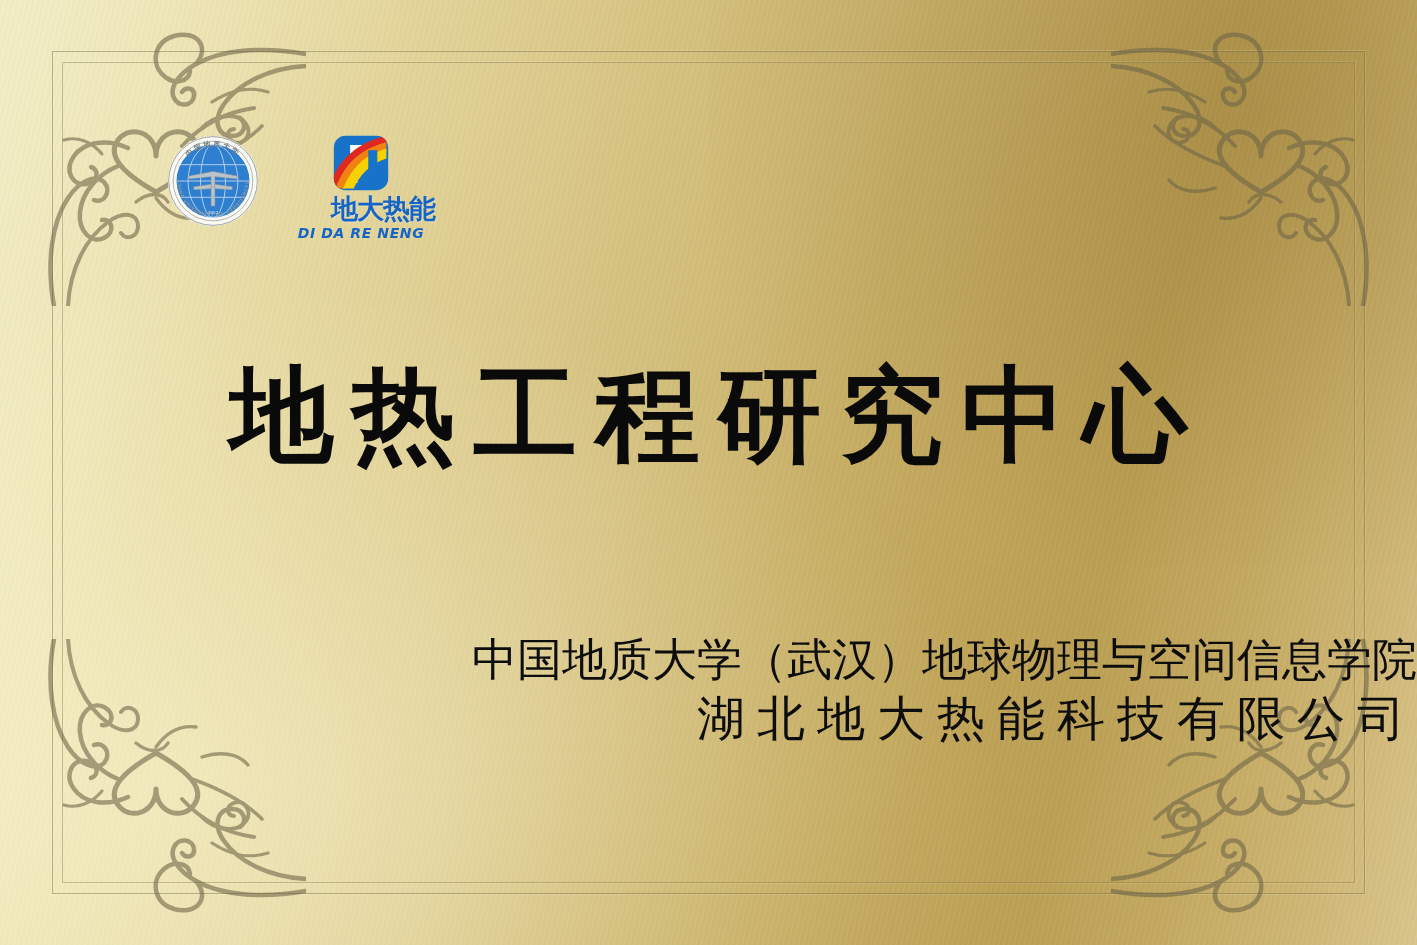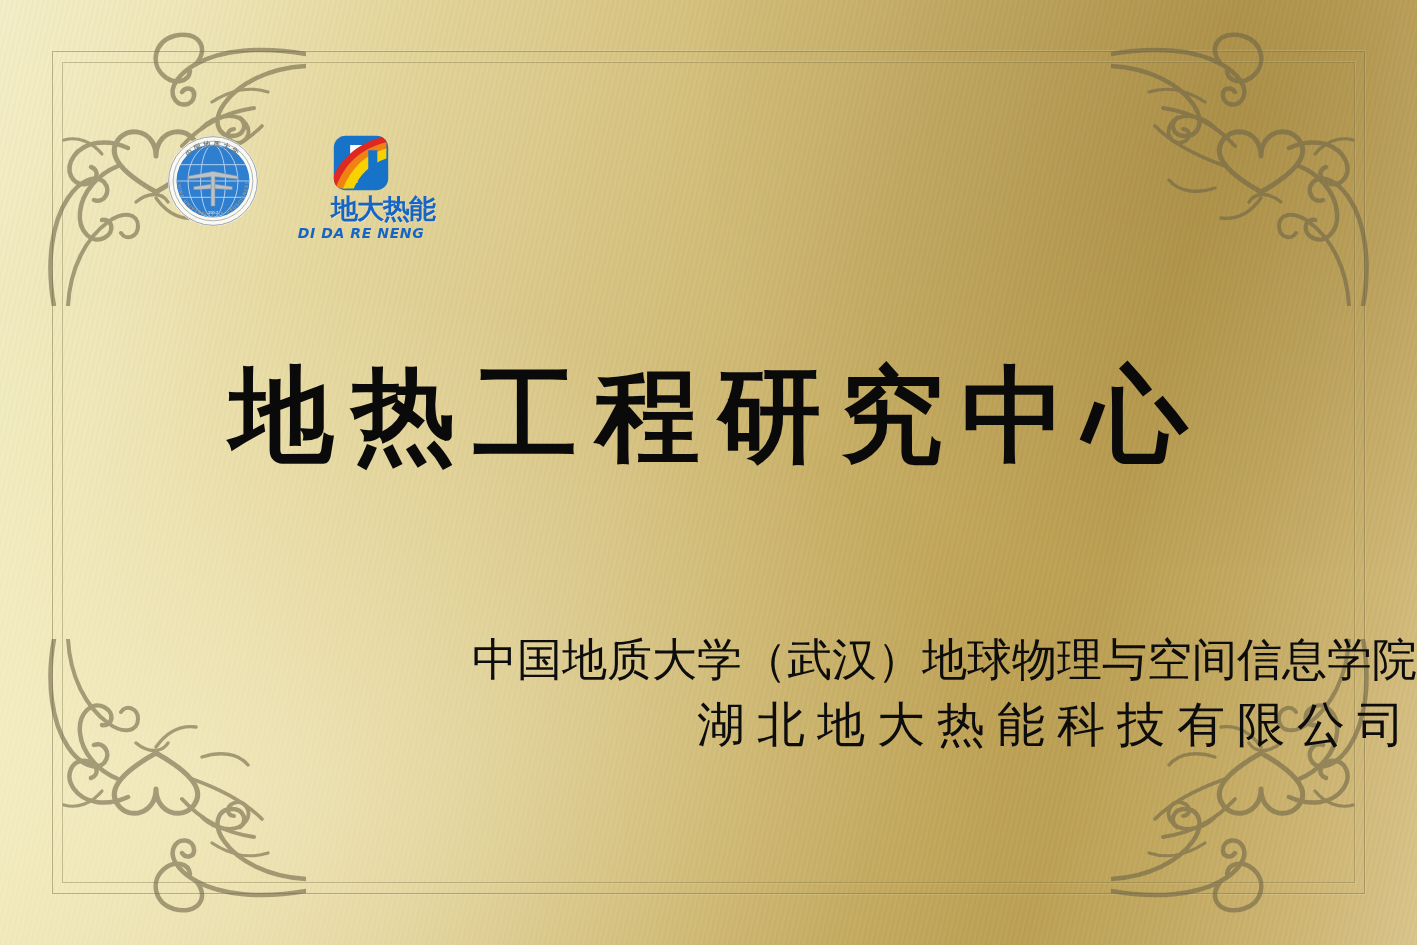--- a/index.html
+++ b/index.html
@@ -177,21 +177,21 @@
     letter-spacing: 0px;
     white-space: nowrap;
   }
   .f-line2 {
     font-size: 48px;
     line-height: 1.08;
     font-weight: normal;
     color: #0d0d0d;
     letter-spacing: 12px;
     text-indent: 12px;
-    margin-top: 14px;
+    margin-top: 8px;
     white-space: nowrap;
   }
 </style>
 </head>
 <body>
 
 <div class="plaque">
 
   <div class="brush"></div>
   <div class="sheen"></div>

